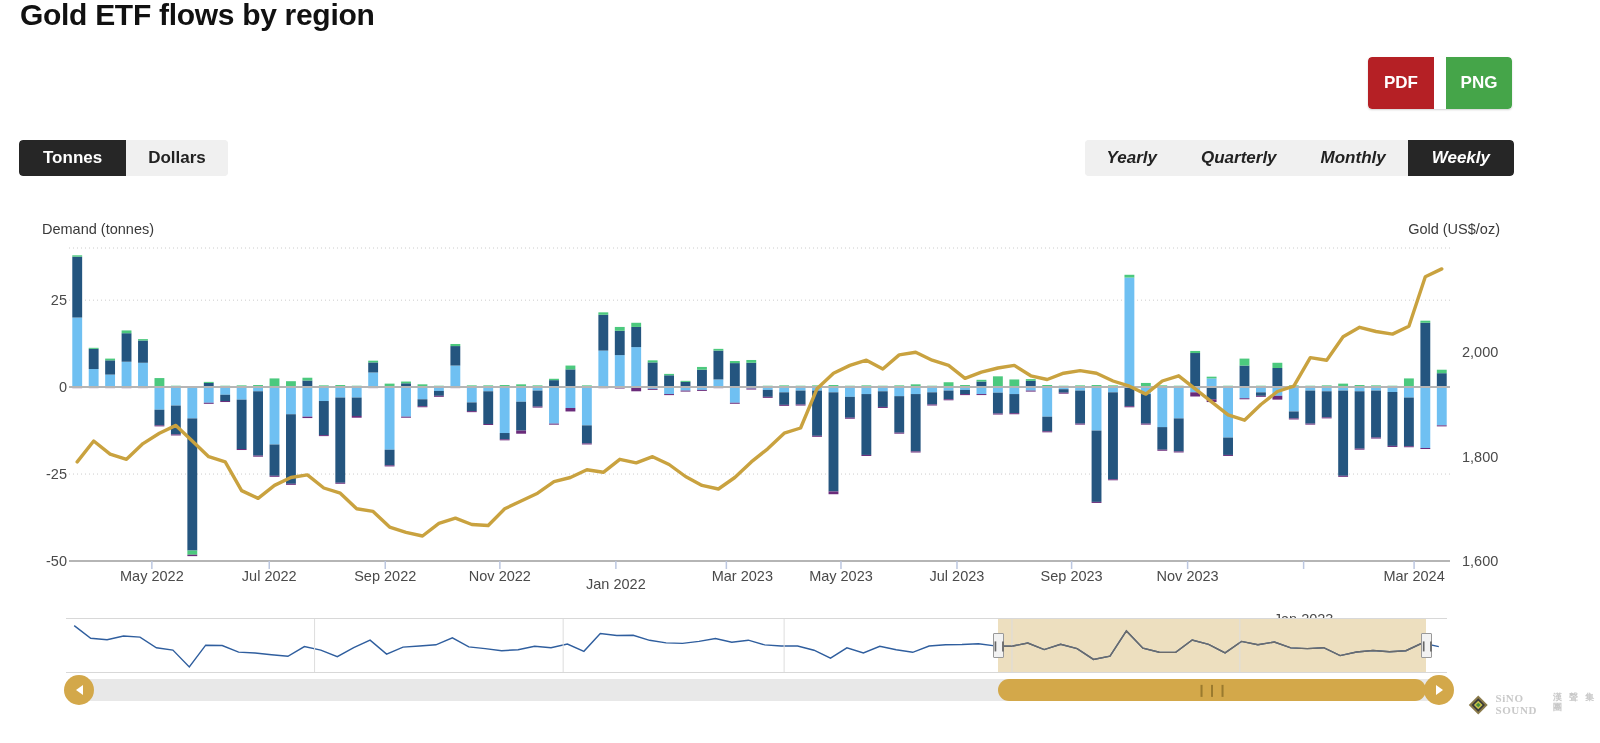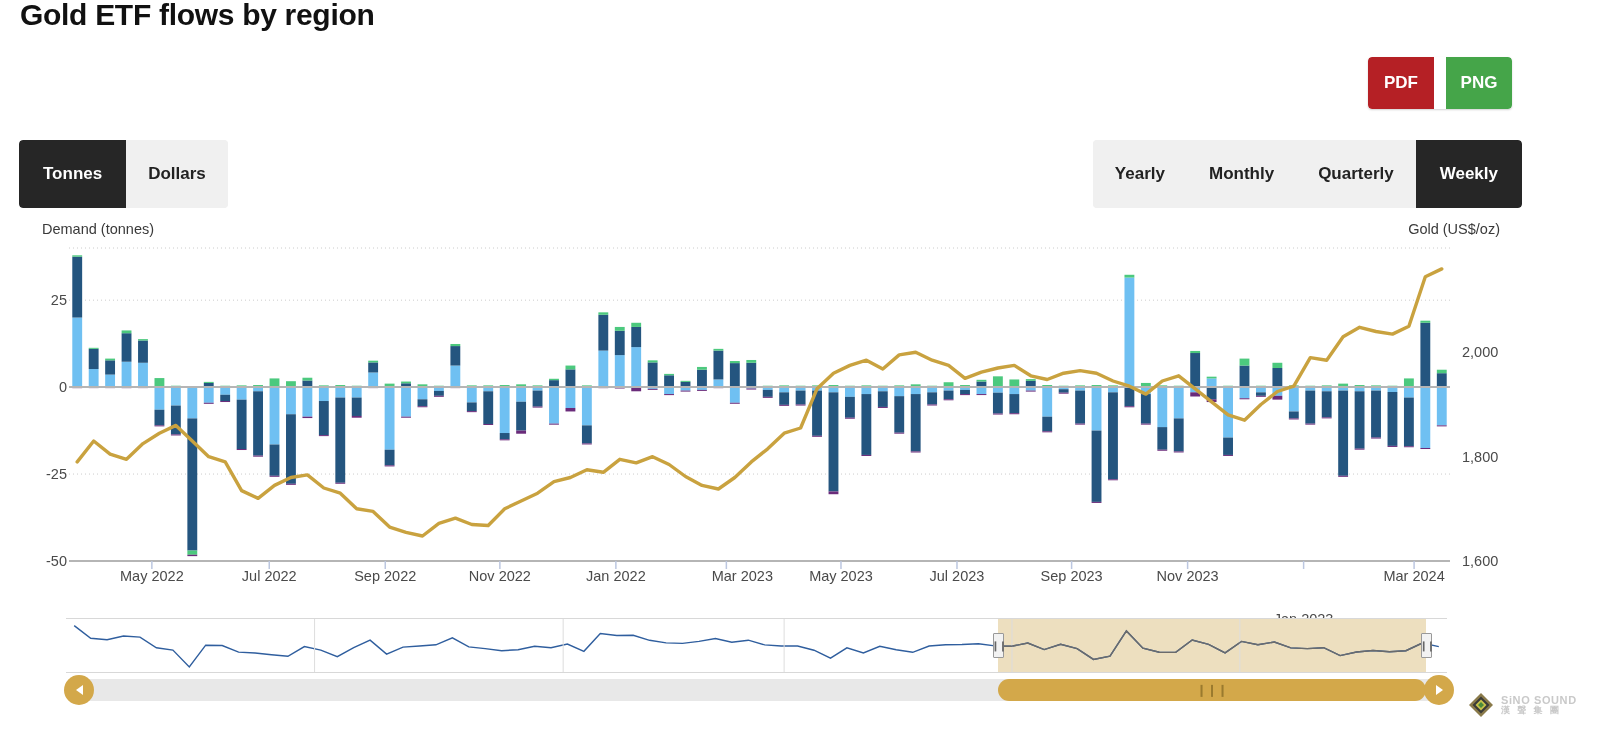--- a/index.html
+++ b/index.html
@@ -29,23 +29,23 @@
     cursor:pointer;user-select:none;
   }
   #btn-pdf{background:#b52025;border-radius:4px 0 0 4px;}
   #btn-png{background:#45a549;border-radius:0 4px 4px 0;margin-left:12px;}
   
   .seg-group{
     position:absolute;display:flex;border-radius:4px;overflow:hidden;
     background:#f0f0f0;
   }
   #unit-group{left:19px;top:140px;}
-  #period-group{right:78px;top:140px;}
+  #period-group{right:86px;top:140px;font-style:italic;}
   .seg{
-    height:68px;display:flex;align-items:center;justify-content:center;
+    height:36px;display:flex;align-items:center;justify-content:center;
     font-size:17px;font-weight:bold;color:#222222;
     cursor:pointer;user-select:none;padding:0 22px;
     background:#f0f0f0;
   }
   .seg.active{background:#262626;color:#ffffff;}
   #seg-tonnes{padding:0 24px;border-radius:4px 0 0 4px;}
   #seg-dollars{padding:0 22px;border-radius:0 4px 4px 0;}
   #seg-yearly{border-radius:4px 0 0 4px;}
   #seg-weekly{border-radius:0 4px 4px 0;padding:0 24px;}
   
@@ -103,43 +103,43 @@
     width:0;height:0;border-top:5px solid transparent;
     border-bottom:5px solid transparent;display:block;
   }
   #scroll-arrow-left i{border-right:7px solid #ffffff;}
   #scroll-arrow-right i{border-left:7px solid #ffffff;}
   
   #logo{
     position:absolute;left:1468px;top:692px;
     display:flex;align-items:center;gap:7px;
   }
-  #logo-text{display:flex;flex-direction:column;line-height:1.05;}
+  #logo-text{display:flex;flex-direction:row;line-height:1.05;font-family:Liberation Serif, serif;}
   #logo-text .l1{font-size:11px;font-weight:bold;color:#c9c9c9;letter-spacing:.6px;}
   #logo-text .l2{font-size:9px;font-weight:bold;color:#c9c9c9;letter-spacing:2.4px;}
 </style>
 </head>
 <body>
 
 <div id="page-title">Gold ETF flows by region</div>
 
 <div id="export-group">
   <div class="export-btn" id="btn-pdf">PDF</div>
   <div class="export-btn" id="btn-png">PNG</div>
 </div>
 
 <div class="seg-group" id="unit-group">
   <div class="seg active" id="seg-tonnes">Tonnes</div>
   <div class="seg" id="seg-dollars">Dollars</div>
 </div>
 
 <div class="seg-group" id="period-group">
   <div class="seg" id="seg-yearly">Yearly</div>
+  <div class="seg">Quarterly</div>
   <div class="seg">Monthly</div>
-  <div class="seg">Quarterly</div>
   <div class="seg active" id="seg-weekly">Weekly</div>
 </div>
 
 <div id="chart-area">
   <div class="axis-title" id="axis-title-left">Demand (tonnes)</div>
   <div class="axis-title" id="axis-title-right">Gold (US$/oz)</div>
   <svg id="plot" width="1600" height="395">
       <line x1="66" x2="1447" y1="38" y2="38" stroke="#cccccc" stroke-width="1" stroke-dasharray="1,3" opacity="1"></line>
       <line x1="66" x2="1447" y1="90.16666666666666" y2="90.16666666666666" stroke="#cccccc" stroke-width="1" stroke-dasharray="1,3" opacity="1"></line>
       <line x1="66" x2="1447" y1="177.11111111111111" y2="177.11111111111111" stroke="#cccccc" stroke-width="1" stroke-dasharray="1,3" opacity="1"></line>
@@ -506,21 +506,21 @@
   <div id="ytick-right-wrap">
       <div class="tick-label ytick-right" style="top: 142.333px;">2,000</div>
       <div class="tick-label ytick-right" style="top: 246.667px;">1,800</div>
       <div class="tick-label ytick-right" style="top: 351px;">1,600</div>
     </div>
   <div id="xtick-wrap">
       <div class="tick-label xtick" style="left: 148.86px;">May 2022</div>
       <div class="tick-label xtick" style="left: 266.245px;">Jul 2022</div>
       <div class="tick-label xtick" style="left: 382.249px;">Sep 2022</div>
       <div class="tick-label xtick" style="left: 496.872px;">Nov 2022</div>
-      <div class="tick-label xtick" style="left: 612.876px;">Jan 2022</div>
+      <div class="tick-label xtick" style="left: 612.876px; margin-top: 8px;">Jan 2022</div>
       <div class="tick-label xtick" style="left: 723.356px; margin-left: 16px;">Mar 2023</div>
       <div class="tick-label xtick" style="left: 837.979px;">May 2023</div>
       <div class="tick-label xtick" style="left: 953.983px;">Jul 2023</div>
       <div class="tick-label xtick" style="left: 1068.61px;">Sep 2023</div>
       <div class="tick-label xtick" style="left: 1184.61px;">Nov 2023</div>
       <div class="tick-label xtick" style="left: 1300.61px; margin-top: 43px;">Jan 2023</div>
       <div class="tick-label xtick" style="left: 1411.09px;">Mar 2024</div>
     </div>
 </div>
 

